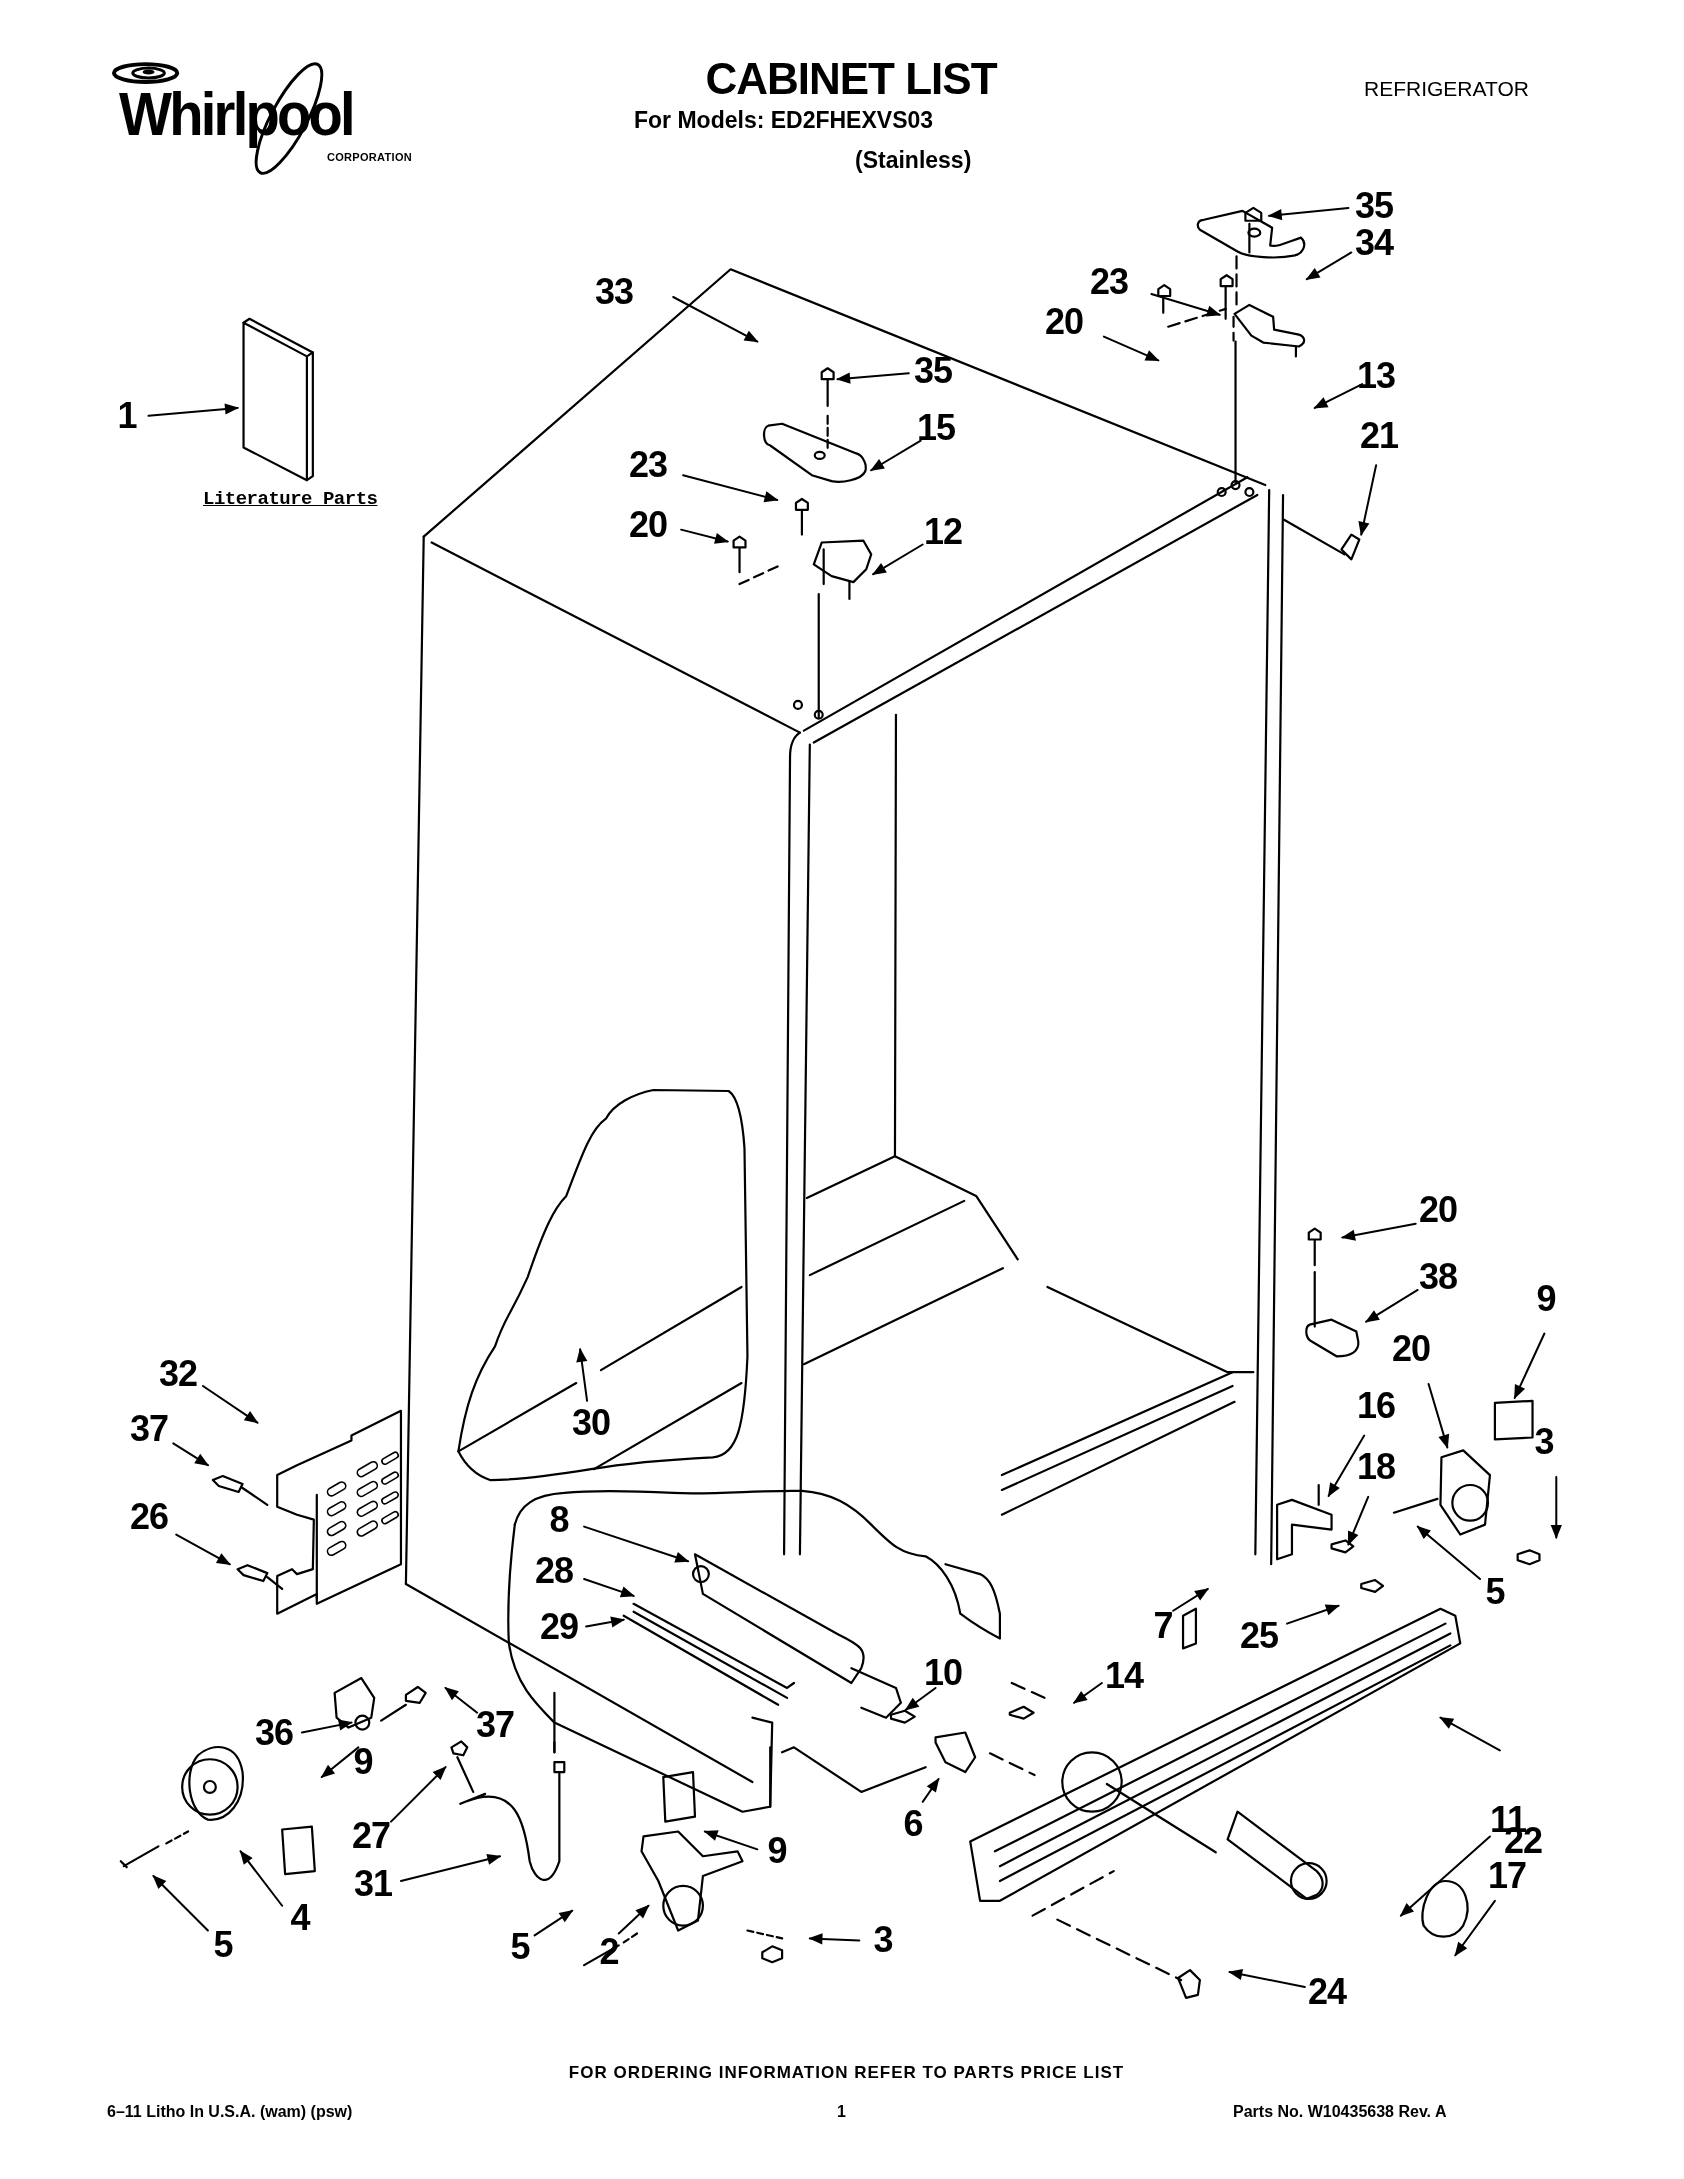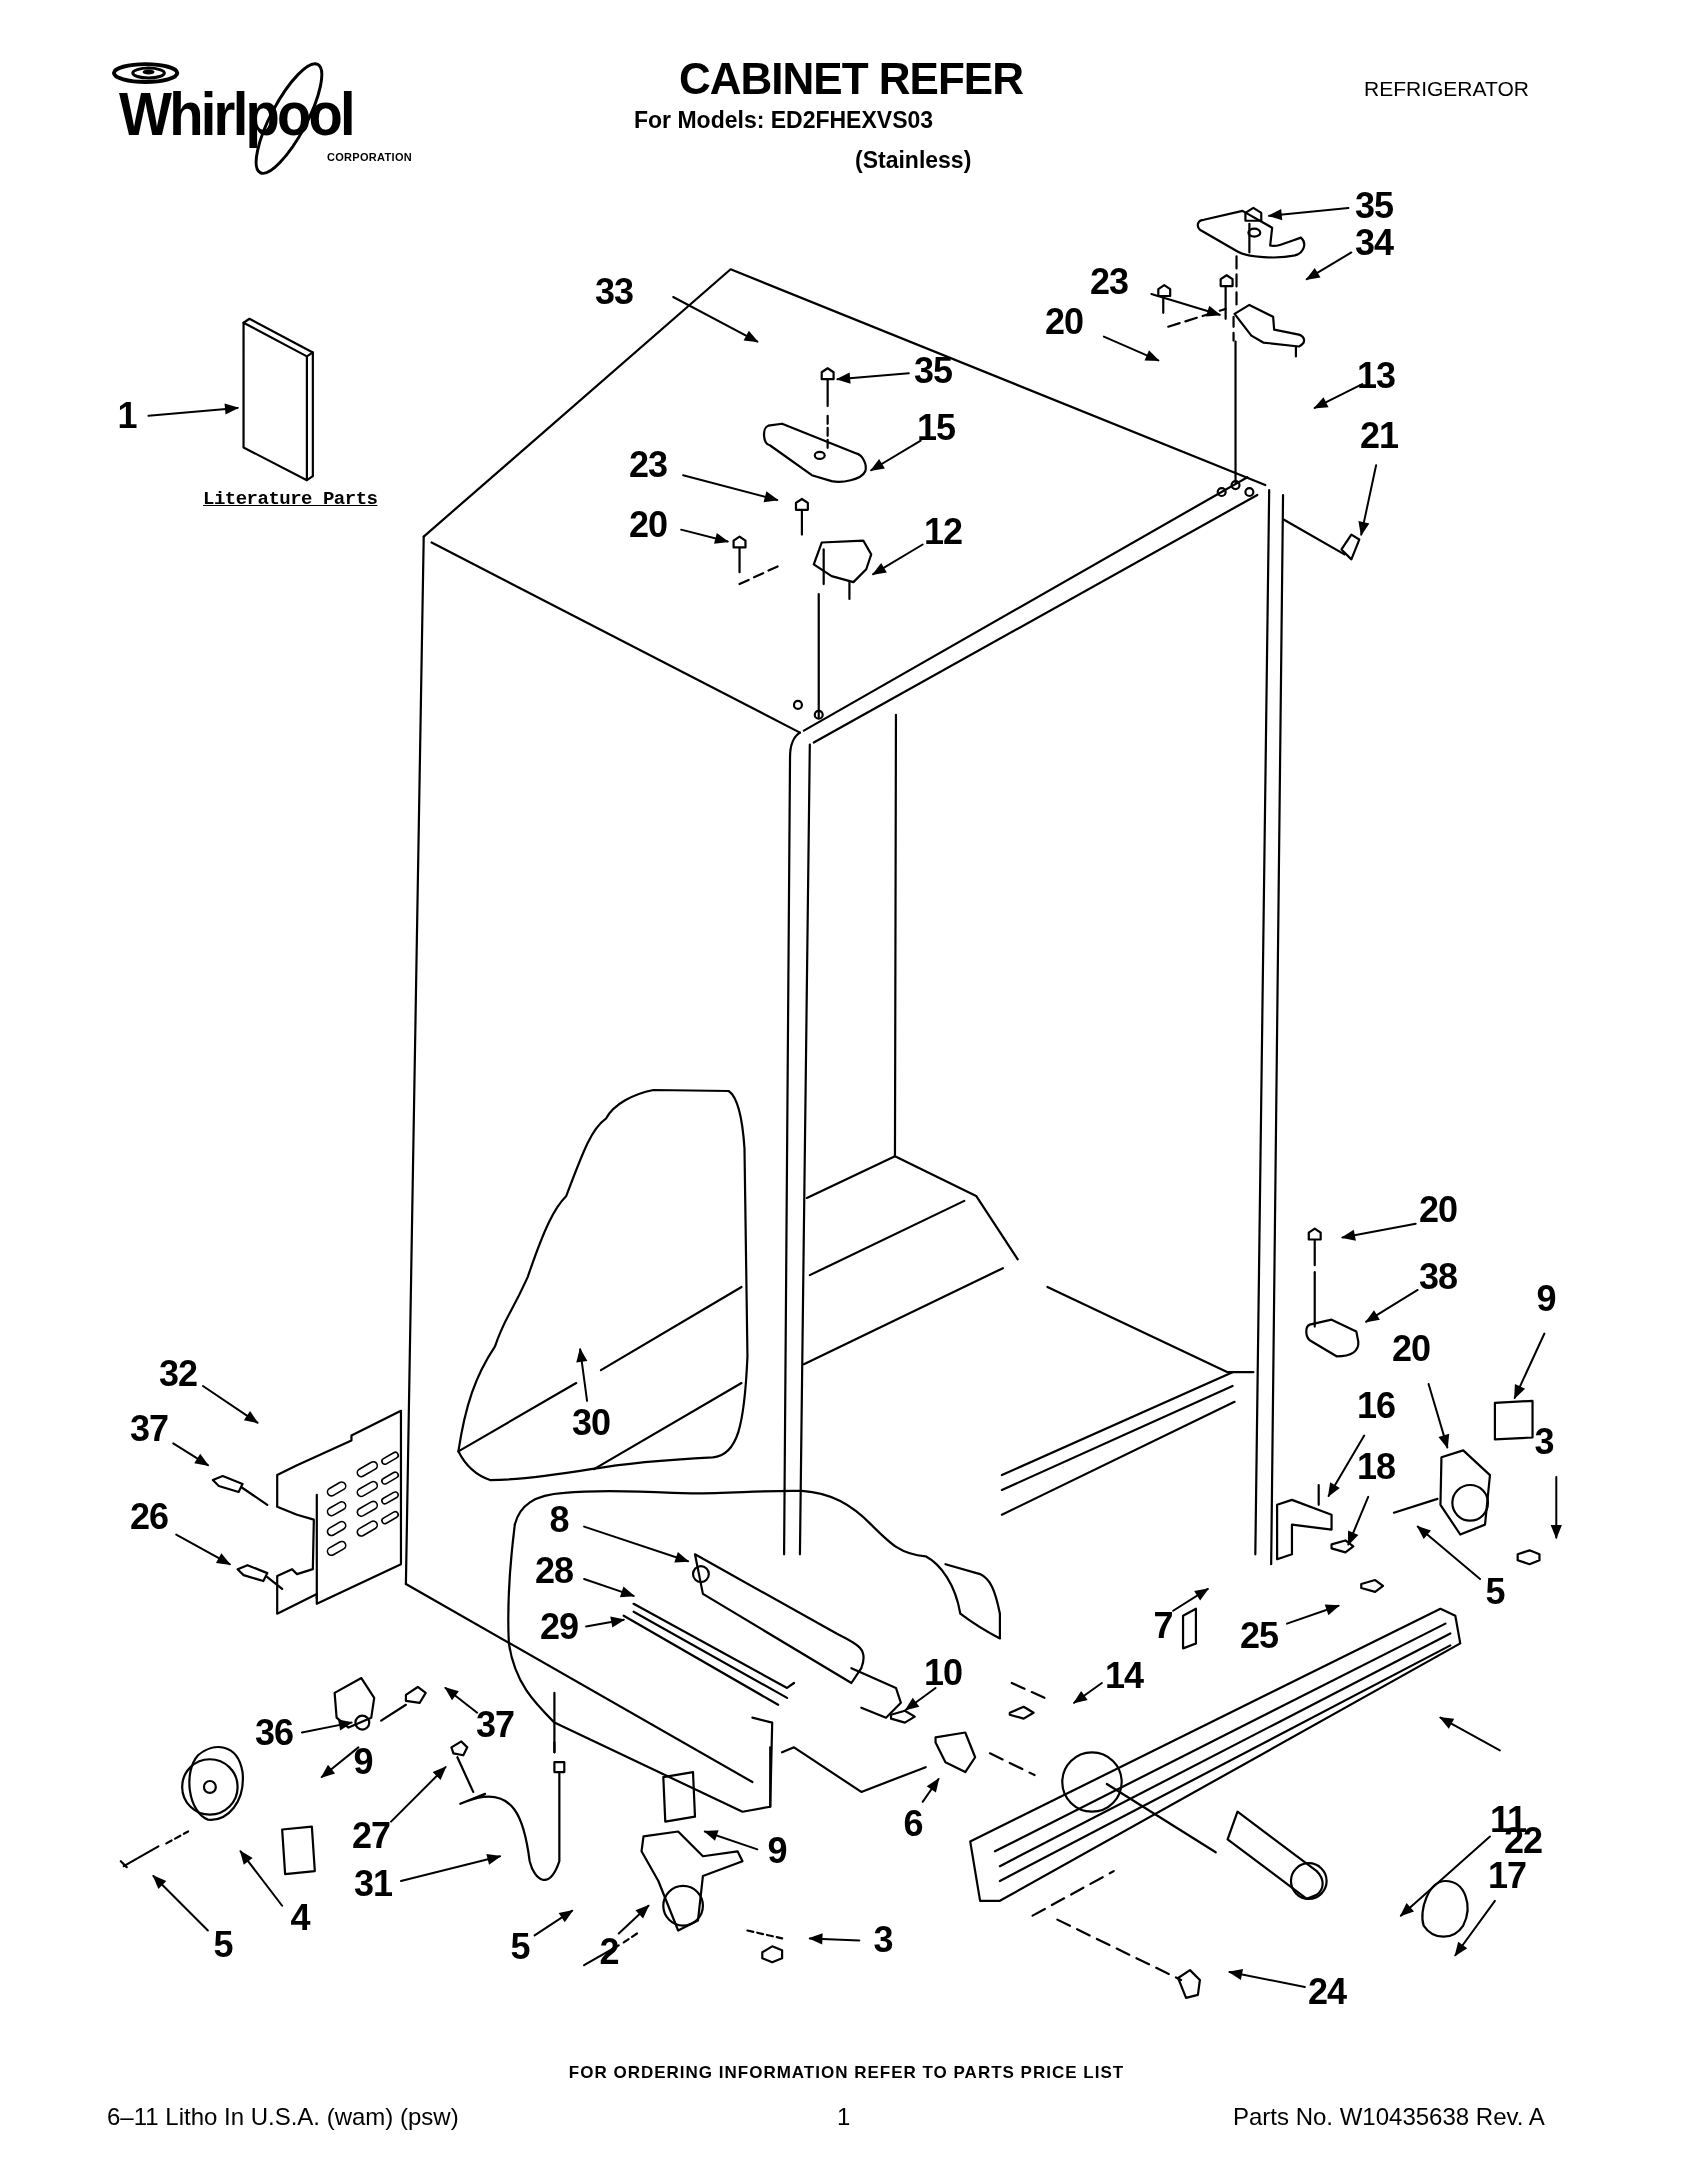--- a/index.html
+++ b/index.html
@@ -14,42 +14,42 @@
            letter-spacing: -1px; }
   .subtitle { left: 634px; top: 107px; font-size: 23px; font-weight: bold; }
   .variant { left: 855px; top: 147px; font-size: 23px; font-weight: bold; }
   .category { left: 1364px; top: 77px; font-size: 21px; }
   .lit-label { left: 203px; top: 488px; font-size: 19px; font-weight: bold; text-decoration: underline;
                letter-spacing: -0.5px; font-family: Liberation Mono, monospace; }
   .callout { position: absolute; font-size: 36px; font-weight: bold; line-height: 1;
              transform: translate(-50%, -50%); letter-spacing: -1px; }
   .order-note { left: 0; width: 1681px; top: 2063px; text-align: center; font-size: 17px; font-weight: bold;
                 letter-spacing: 1px; margin-left: 6px; }
-  .foot { top: 2103px; font-size: 24px; }
+  .foot { top: 2103px; font-size: 16px; font-weight: bold; }
   .foot-left { left: 107px; }
   .foot-center { left: 837px; }
   .foot-right { left: 1233px; }
   svg.diagram { position: absolute; left: 0; top: 0; }
   svg.diagram * { vector-effect: non-scaling-stroke; }
 </style>
 </head>
 <body>
 
 <div class="abs logo-wrap">
   <svg width="262" height="119" style="position:absolute;left:0;top:0" viewBox="0 0 265 120">
     <ellipse cx="35" cy="12" rx="32" ry="9" fill="none" stroke="#000" stroke-width="4"></ellipse>
     <ellipse cx="38" cy="12" rx="16" ry="5" fill="none" stroke="#000" stroke-width="3"></ellipse>
     <ellipse cx="38" cy="11" rx="6" ry="2.5" fill="#000"></ellipse>
     <ellipse cx="180" cy="58" rx="18" ry="62" transform="rotate(28 180 58)" fill="none" stroke="#000" stroke-width="3"></ellipse>
   </svg>
   <span class="logo-word">Whirlpool</span>
   <span class="logo-corp">CORPORATION</span>
 </div>
 
-<div class="abs title">CABINET REFER</div>
+<div class="abs title">CABINET LIST</div>
 <div class="abs subtitle">For Models: ED2FHEXVS03</div>
 <div class="abs variant">(Stainless)</div>
 <div class="abs category">REFRIGERATOR</div>
 
 <svg class="diagram" width="1684" height="2179" viewBox="0 0 1701 2201" fill="none" stroke="#000" stroke-width="2.2" stroke-linejoin="round" stroke-linecap="round">
   <defs>
     <marker id="ah" viewBox="0 0 10 10" refX="9" refY="5" markerWidth="9" markerHeight="7" orient="auto-start-reverse">
       <path d="M0,1 L10,5 L0,9 Z" fill="#000" stroke="none"></path>
     </marker>
   </defs>

